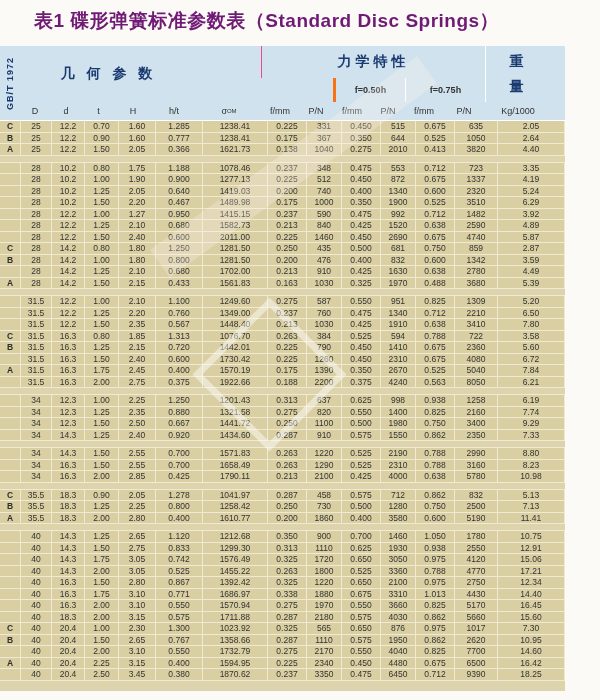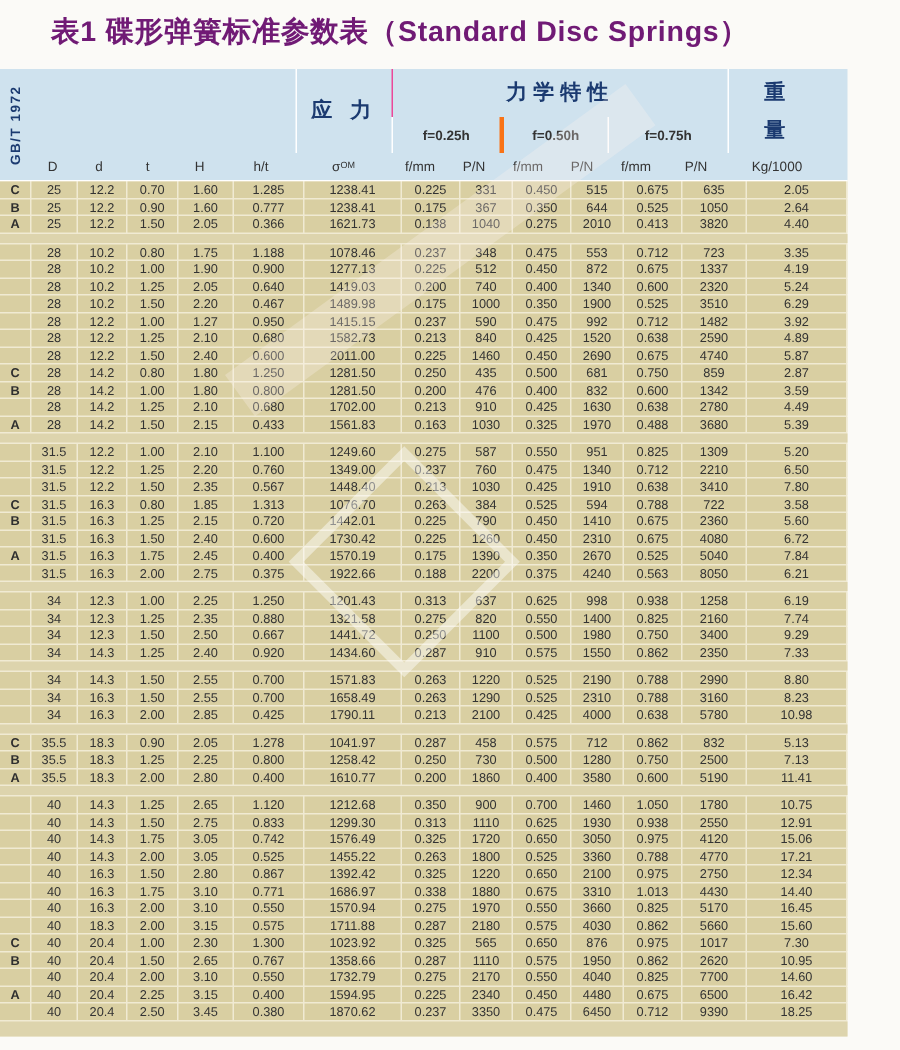--- a/index.html
+++ b/index.html
@@ -90,24 +90,23 @@
   }
 </style>
 </head>
 <body>
 
 <div class="title">表1 碟形弹簧标准参数表（Standard Disc Springs）</div>
 
 <div class="table-wrap">
   <div class="hdr">
     <div class="gbt">GB/T 1972</div>
-    <div class="hc group h-stress">应 力</div>
+    <div class="hc group h-geom">几 何 参 数</div>
     <div class="hc group h-mech">力学特性</div>
     <div class="hc group h-w1">重</div>
-    <div class="hc h-defl d0">f=0.25h</div>
     <div class="hc h-defl d1">f=0.50h</div>
     <div class="hc h-defl d2">f=0.75h</div>
     <div class="hc group h-w2">量</div>
 
   <div class="hc lrow" style="grid-column: 1;"></div>
       <div class="hc lrow" style="grid-column: 2;">D</div>
       <div class="hc lrow" style="grid-column: 3;">d</div>
       <div class="hc lrow" style="grid-column: 4;">t</div>
       <div class="hc lrow" style="grid-column: 5;">H</div>
       <div class="hc lrow" style="grid-column: 6;">h/t</div>

